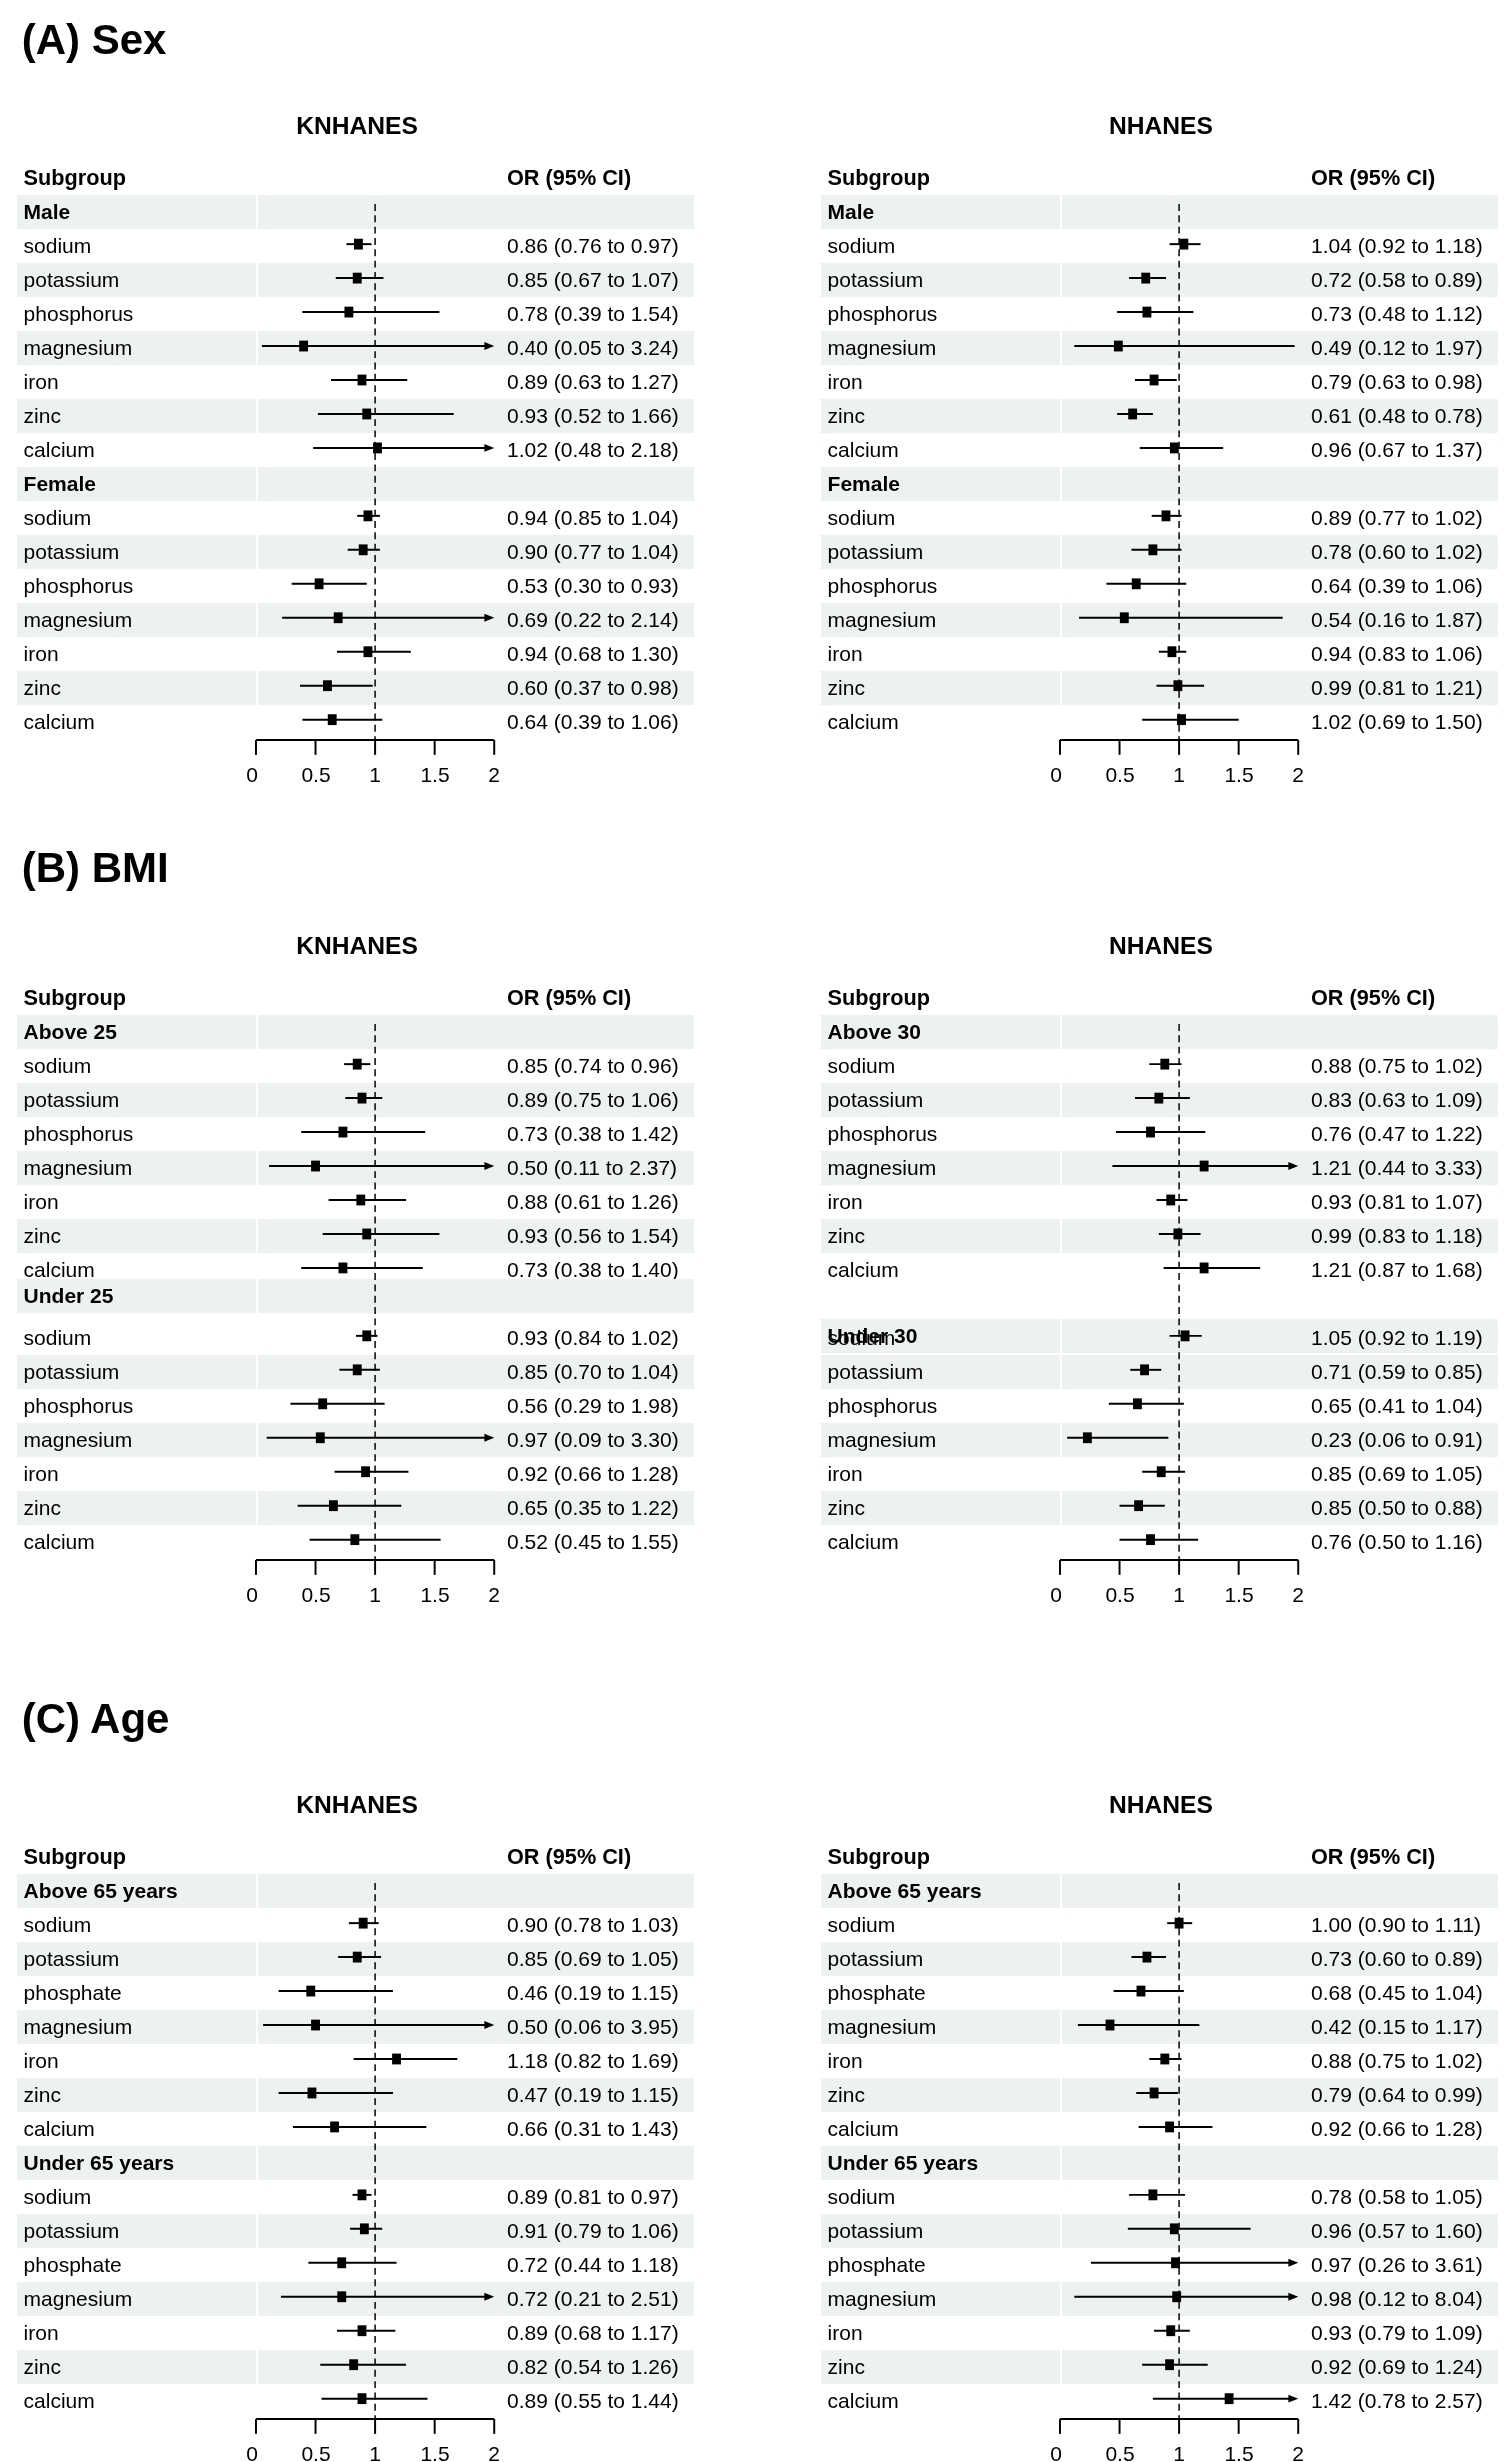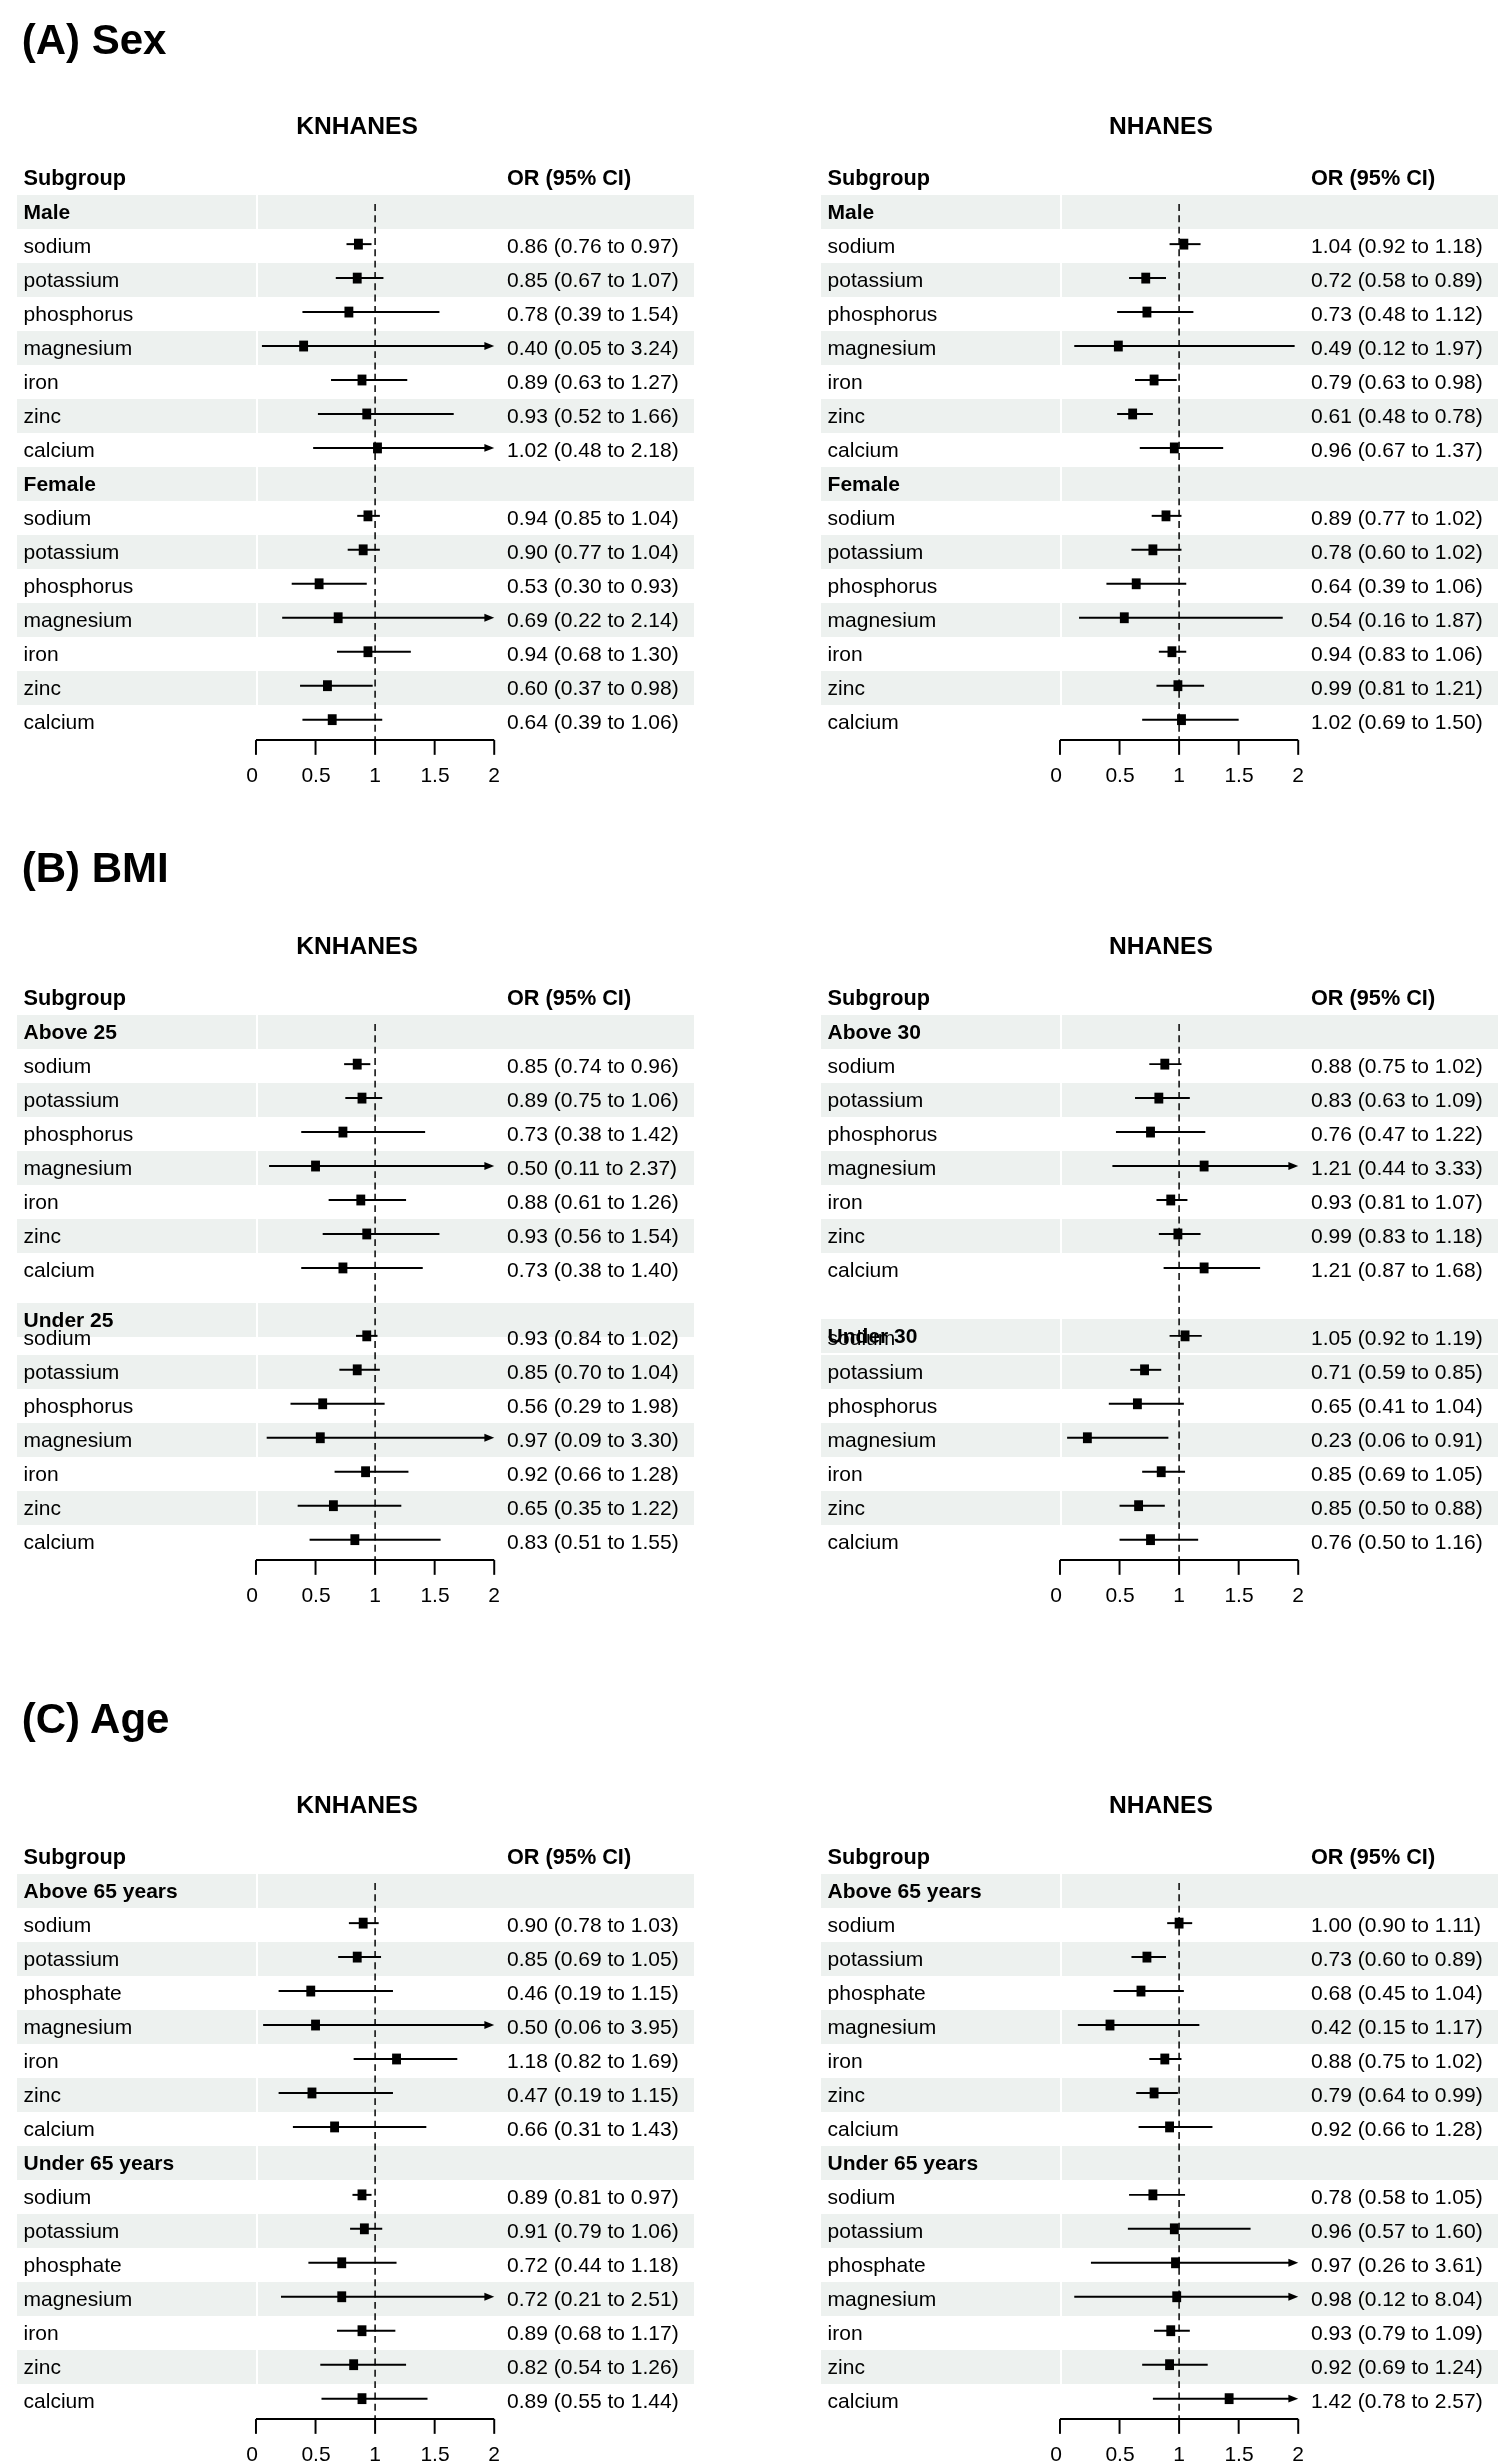--- a/index.html
+++ b/index.html
@@ -428,21 +428,21 @@
             <div class="stripe-r"></div>
             <div class="lbl">zinc</div>
             <div class="or">0.93 (0.56 to 1.54)</div>
           </div>
           <div class="row" style="top: 238px;">
             <div class="stripe-l"></div>
             <div class="stripe-r"></div>
             <div class="lbl">calcium</div>
             <div class="or">0.73 (0.38 to 1.40)</div>
           </div>
-          <div class="row group striped" style="top: 288px;">
+          <div class="row group striped" style="top: 264px;">
             <div class="stripe-l"></div>
             <div class="stripe-r"></div>
             <div class="lbl">Under 25</div>
           </div>
           <div class="row" style="top: 306px;">
             <div class="stripe-l"></div>
             <div class="stripe-r"></div>
             <div class="lbl">sodium</div>
             <div class="or">0.93 (0.84 to 1.02)</div>
           </div>
@@ -473,21 +473,21 @@
           <div class="row striped" style="top: 476px;">
             <div class="stripe-l"></div>
             <div class="stripe-r"></div>
             <div class="lbl">zinc</div>
             <div class="or">0.65 (0.35 to 1.22)</div>
           </div>
           <div class="row" style="top: 510px;">
             <div class="stripe-l"></div>
             <div class="stripe-r"></div>
             <div class="lbl">calcium</div>
-            <div class="or">0.83 (0.51 to 1.55)</div>
+            <div class="or">0.52 (0.45 to 1.55)</div>
           </div>
         </div>
         <svg width="699" height="760" class="plot-svg" viewBox="0 0 1420 1543">
           <line x1="762" x2="762" y1="414" y2="1503" stroke="#000" stroke-width="3" stroke-dasharray="14 9"></line>
           <g>
             <line x1="699.0799999999999" x2="752.3199999999999" y1="495.5" y2="495.5" stroke="#000" stroke-width="4"></line>
             <rect x="716.7" y="484.5" width="18" height="22" fill="#000"></rect>
           </g>
           <g>
             <line x1="701.5" x2="776.52" y1="564.5" y2="564.5" stroke="#000" stroke-width="4"></line>

